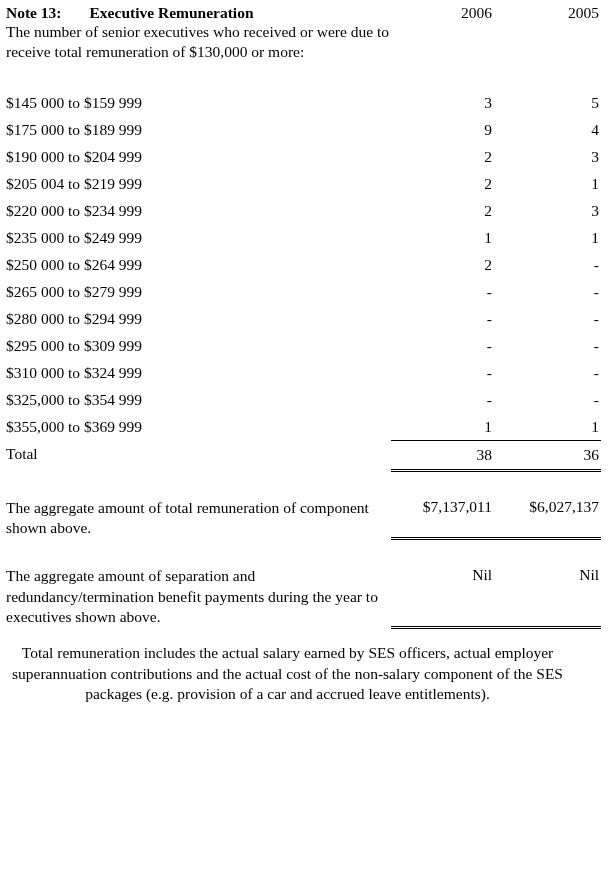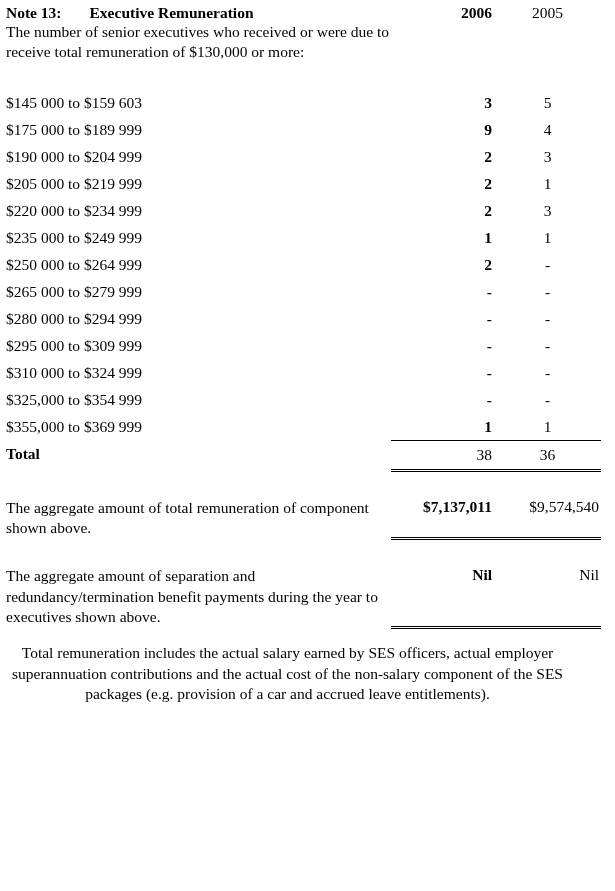--- a/index.html
+++ b/index.html
@@ -32,24 +32,24 @@
   }
   .col-label { width: 385px; }
   .col-2006  { width: 105px; }
   .col-2005  { width: 105px; }
 
   .num {
     text-align: right;
     padding-right: 4px !important;
   }
   .num-2005 {
-    text-align: center;
+    text-align: right;
     padding-right: 2px !important;
   }
-  .bold { font-weight: bold; }
+  .bold { font-weight: normal; }
 
   
   .hdr-note { font-weight: bold; }
   .hdr-title {
     font-weight: bold;
     padding-left: 28px !important;
   }
   .row-h td { padding-bottom: 14px; }
 
   .intro {
@@ -129,36 +129,36 @@
         <td class="num-2005"></td>
       </tr>
 
       <tr class="spacer-row">
           <td></td>
           <td></td>
           <td></td>
         </tr>
 
       <tr class="band">
-        <td class="lbl">$145 000 to $159 603</td>
+        <td class="lbl">$145 000 to $159 999</td>
         <td class="num bold">3</td>
         <td class="num-2005">5</td>
       </tr>
       <tr class="band">
         <td class="lbl">$175 000 to $189 999</td>
         <td class="num bold">9</td>
         <td class="num-2005">4</td>
       </tr>
       <tr class="band">
         <td class="lbl">$190 000 to $204 999</td>
         <td class="num bold">2</td>
         <td class="num-2005">3</td>
       </tr>
       <tr class="band">
-        <td class="lbl">$205 000 to $219 999</td>
+        <td class="lbl">$205 004 to $219 999</td>
         <td class="num bold">2</td>
         <td class="num-2005">1</td>
       </tr>
       <tr class="band">
         <td class="lbl">$220 000 to $234 999</td>
         <td class="num bold">2</td>
         <td class="num-2005">3</td>
       </tr>
       <tr class="band">
         <td class="lbl">$235 000 to $249 999</td>
@@ -209,21 +209,21 @@
 
       <tr class="gap-row">
           <td></td>
           <td></td>
           <td></td>
         </tr>
 
       <tr class="agg-block">
         <td class="agg-label">The aggregate amount of total remuneration of component shown above.</td>
         <td class="agg-val bold nowrap">$7,137,011</td>
-        <td class="agg-val-2005 nowrap">$9,574,540</td>
+        <td class="agg-val-2005 nowrap">$6,027,137</td>
       </tr>
 
       <tr class="gap-row">
           <td></td>
           <td></td>
           <td></td>
         </tr>
 
       <tr class="agg-block">
         <td class="agg-label">The aggregate amount of separation and redundancy/termination benefit payments during the year to executives shown above.</td>

